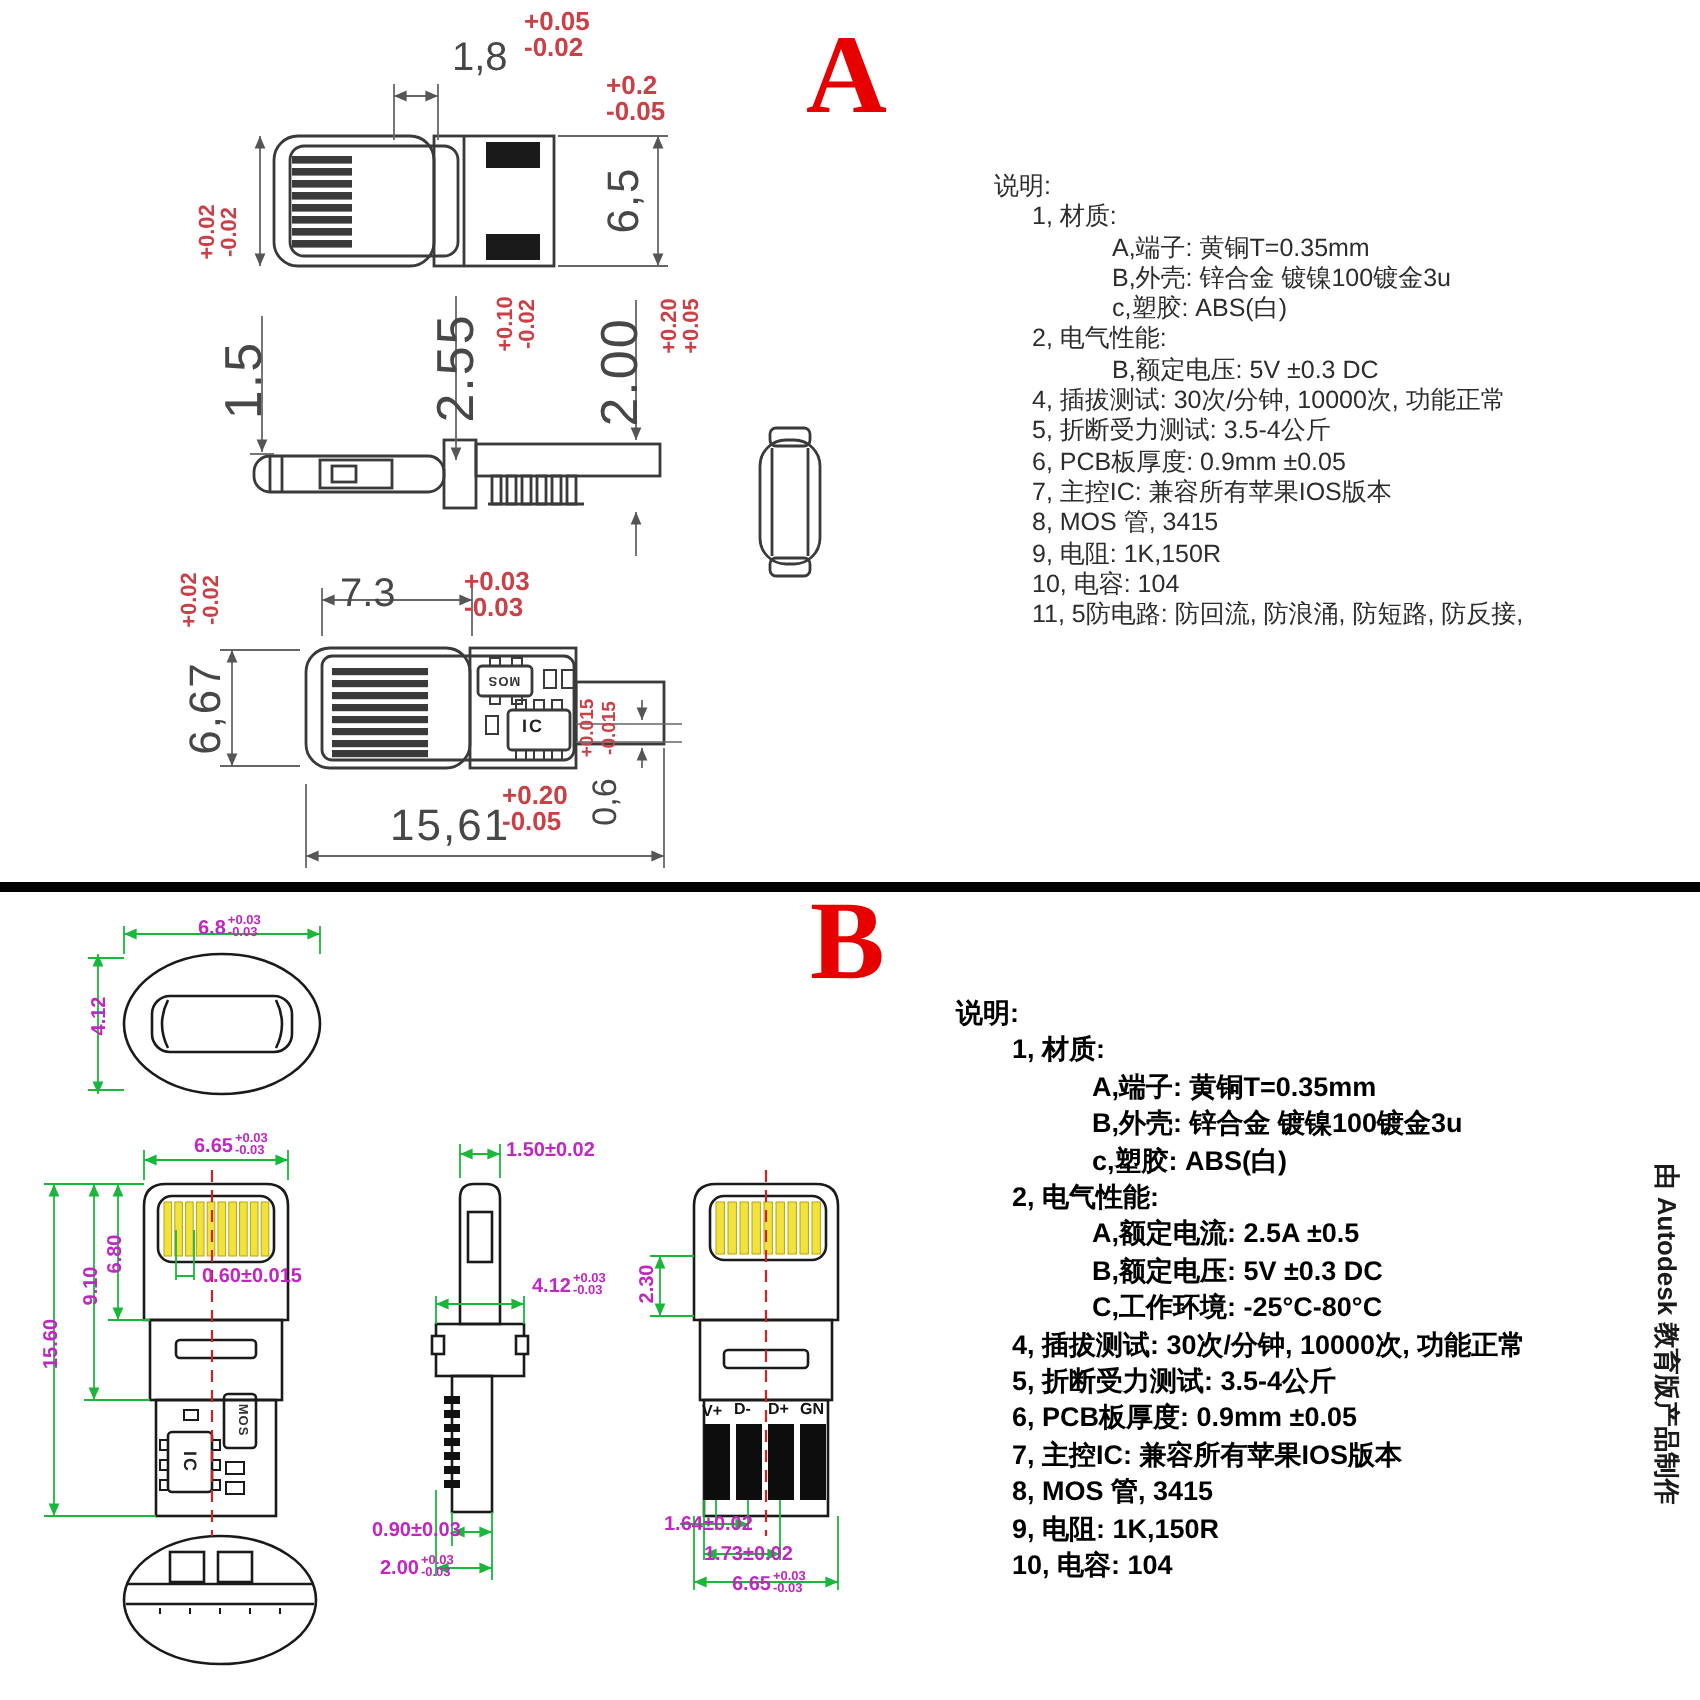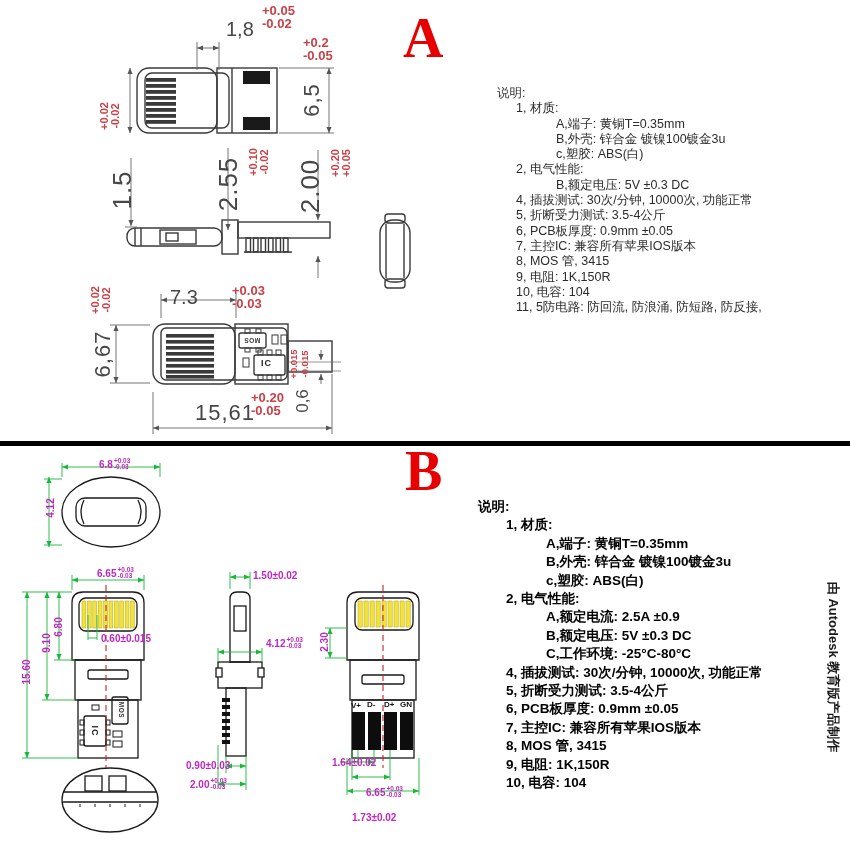--- a/index.html
+++ b/index.html
@@ -412,35 +412,35 @@
   </div>
 
   <div class="anch" style="left:324px;top:642px;">
     <span class="t m10s" style="white-space:nowrap;">2.30</span>
   </div>
   <div class="abs padlbl" style="left:351px;top:701px;">V+</div>
   <div class="abs padlbl" style="left:367px;top:700px;">D-</div>
   <div class="abs padlbl" style="left:384px;top:700px;">D+</div>
   <div class="abs padlbl" style="left:400px;top:700px;">GN</div>
   <div class="abs m10s" style="left:332px;top:757px;">1.64±0.02</div>
-  <div class="abs m10s" style="left:352px;top:772px;margin-top:40px;">1.73±0.02</div>
+  <div class="abs m10s" style="left:352px;top:772px;">1.73±0.02</div>
   <div class="abs m10" style="left:366px;top:786px;">
     <span>6.65</span>
       <span class="tolS">+0.03
 -0.03</span>
   </div>
 
   <div class="notes notes-b">
       <div class="note-line ind0">说明:</div>
       <div class="note-line ind1">1, 材质:</div>
       <div class="note-line ind2">A,端子: 黄铜T=0.35mm</div>
       <div class="note-line ind2">B,外壳: 锌合金   镀镍100镀金3u</div>
       <div class="note-line ind2">c,塑胶: ABS(白)</div>
       <div class="note-line ind1">2, 电气性能:</div>
-      <div class="note-line ind2">A,额定电流: 2.5A ±0.9</div>
+      <div class="note-line ind2">A,额定电流: 2.5A ±0.5</div>
       <div class="note-line ind2">B,额定电压: 5V ±0.3 DC</div>
       <div class="note-line ind2">C,工作环境: -25°C-80°C</div>
       <div class="note-line ind1">4, 插拔测试: 30次/分钟, 10000次, 功能正常</div>
       <div class="note-line ind1">5, 折断受力测试: 3.5-4公斤</div>
       <div class="note-line ind1">6, PCB板厚度: 0.9mm ±0.05</div>
       <div class="note-line ind1">7, 主控IC: 兼容所有苹果IOS版本</div>
       <div class="note-line ind1">8, MOS 管, 3415</div>
       <div class="note-line ind1">9, 电阻: 1K,150R</div>
       <div class="note-line ind1">10, 电容: 104</div>
     </div>

